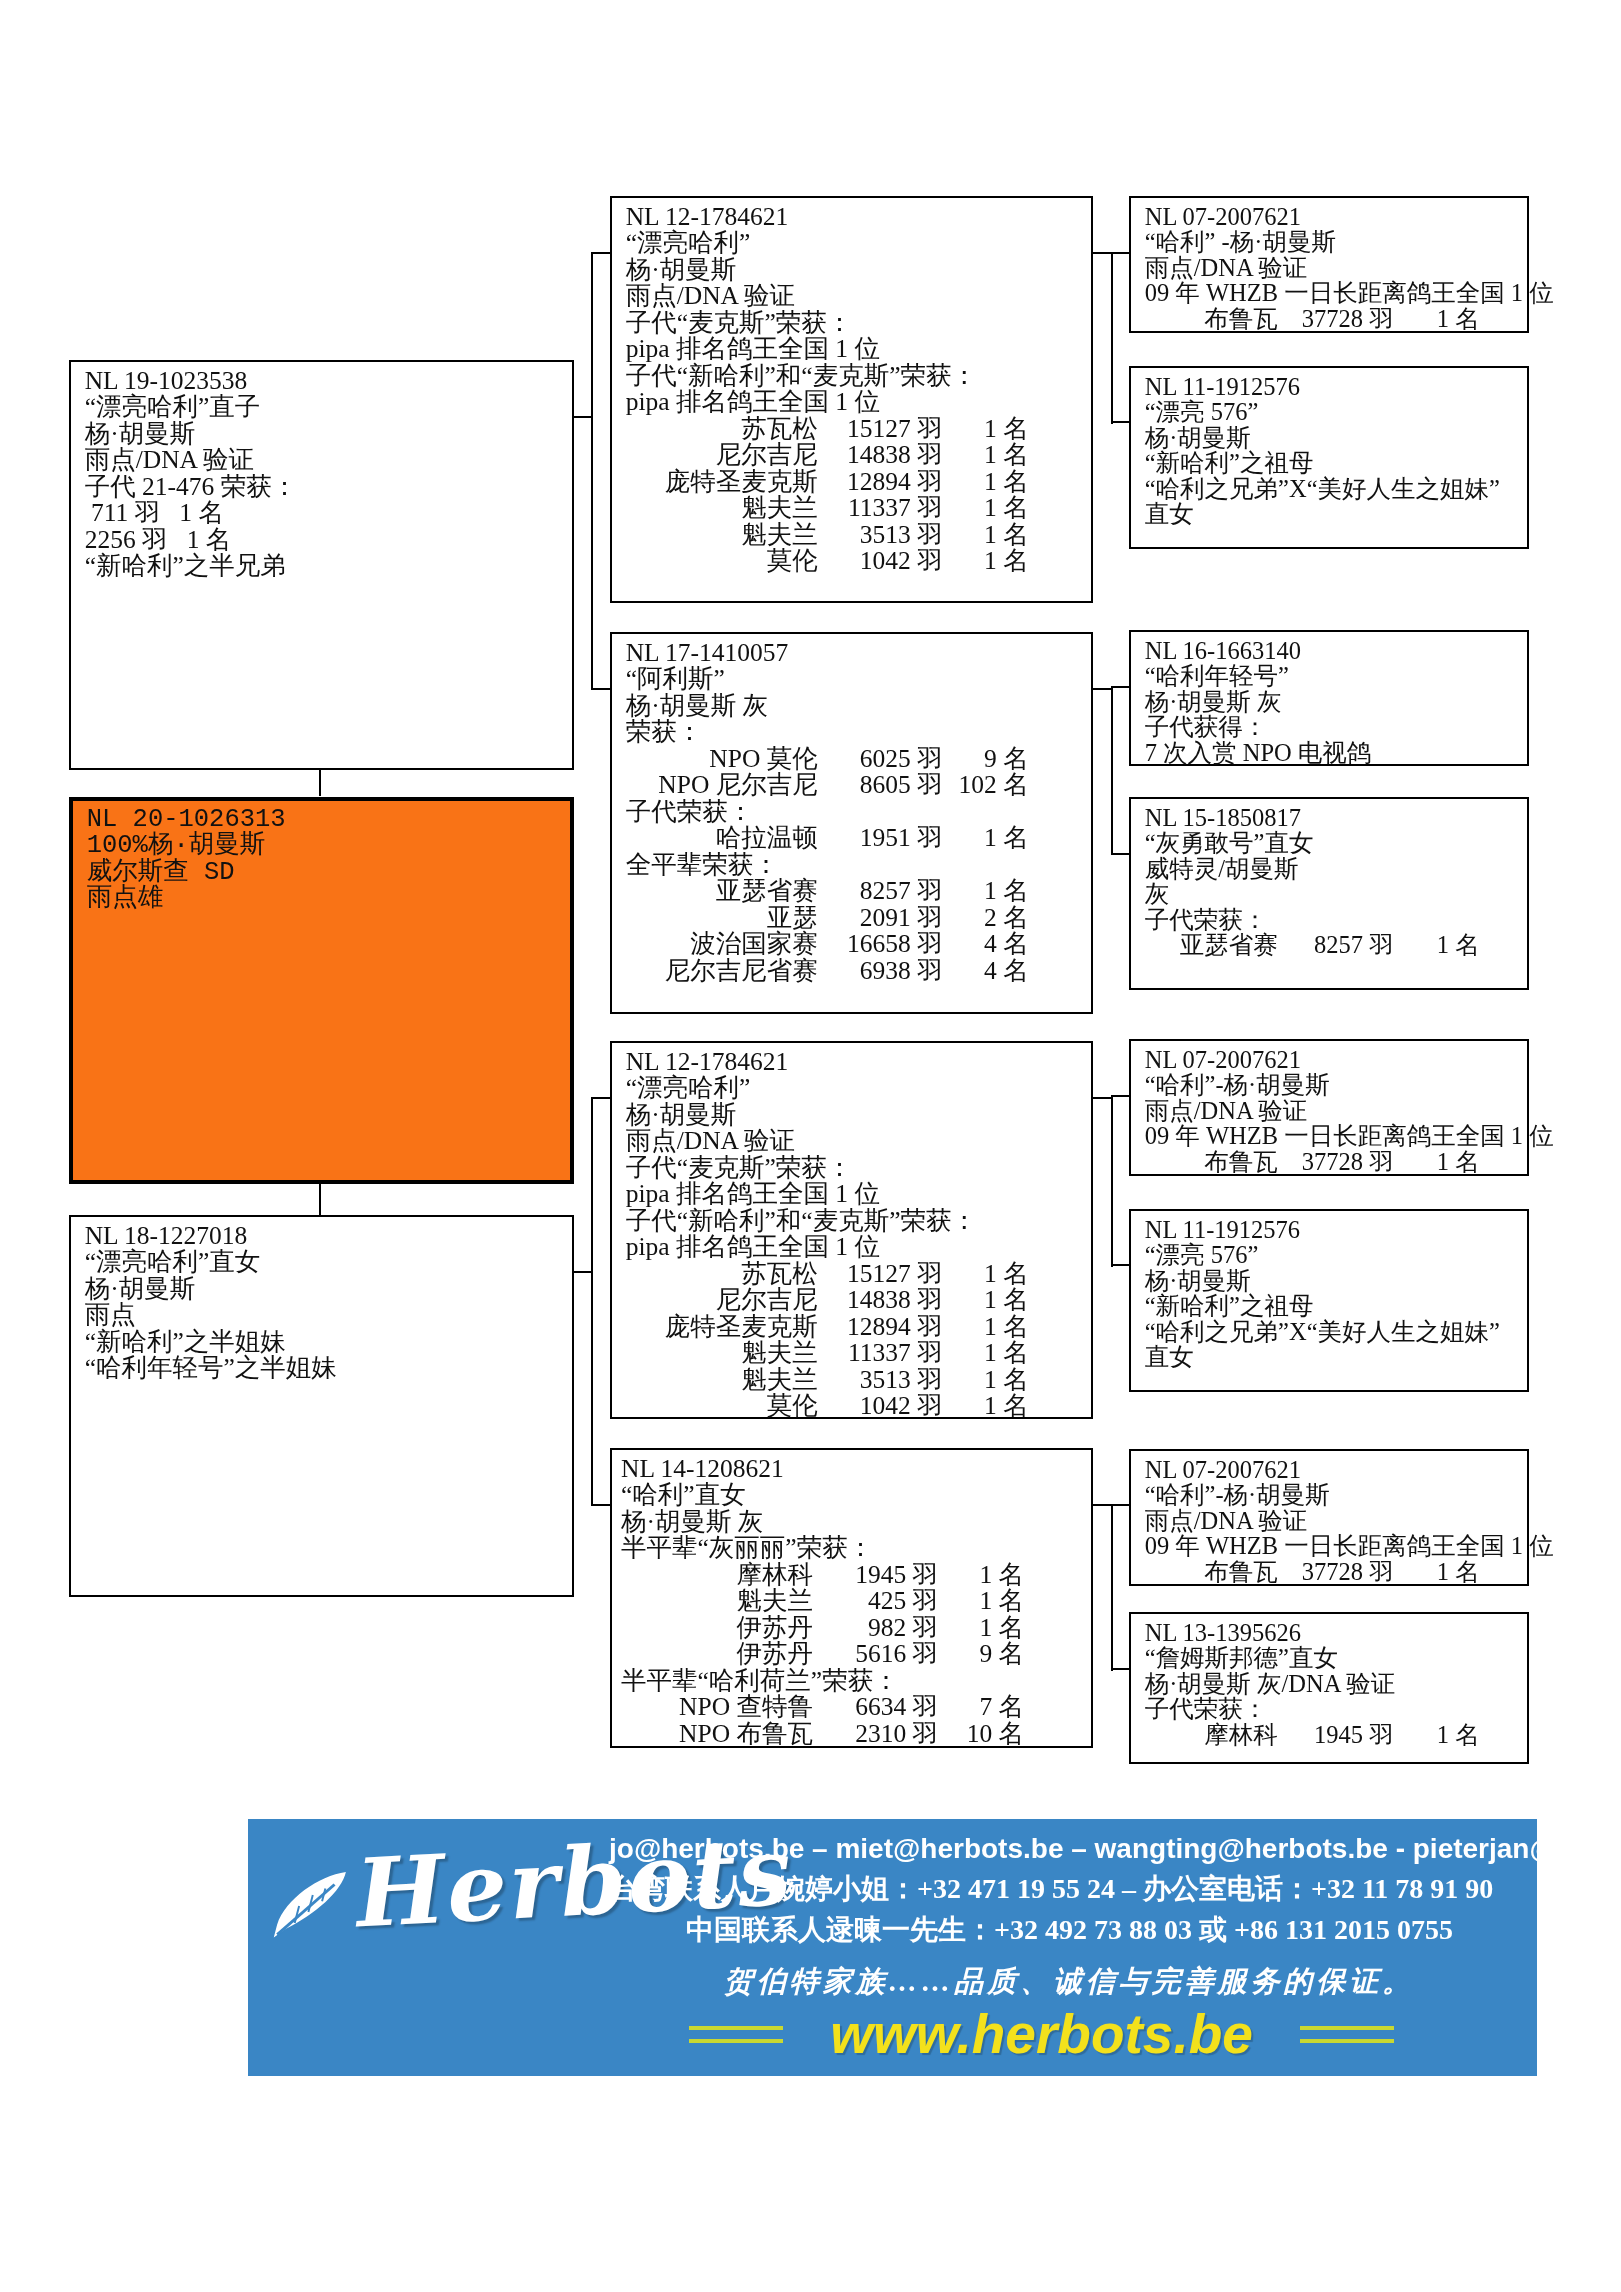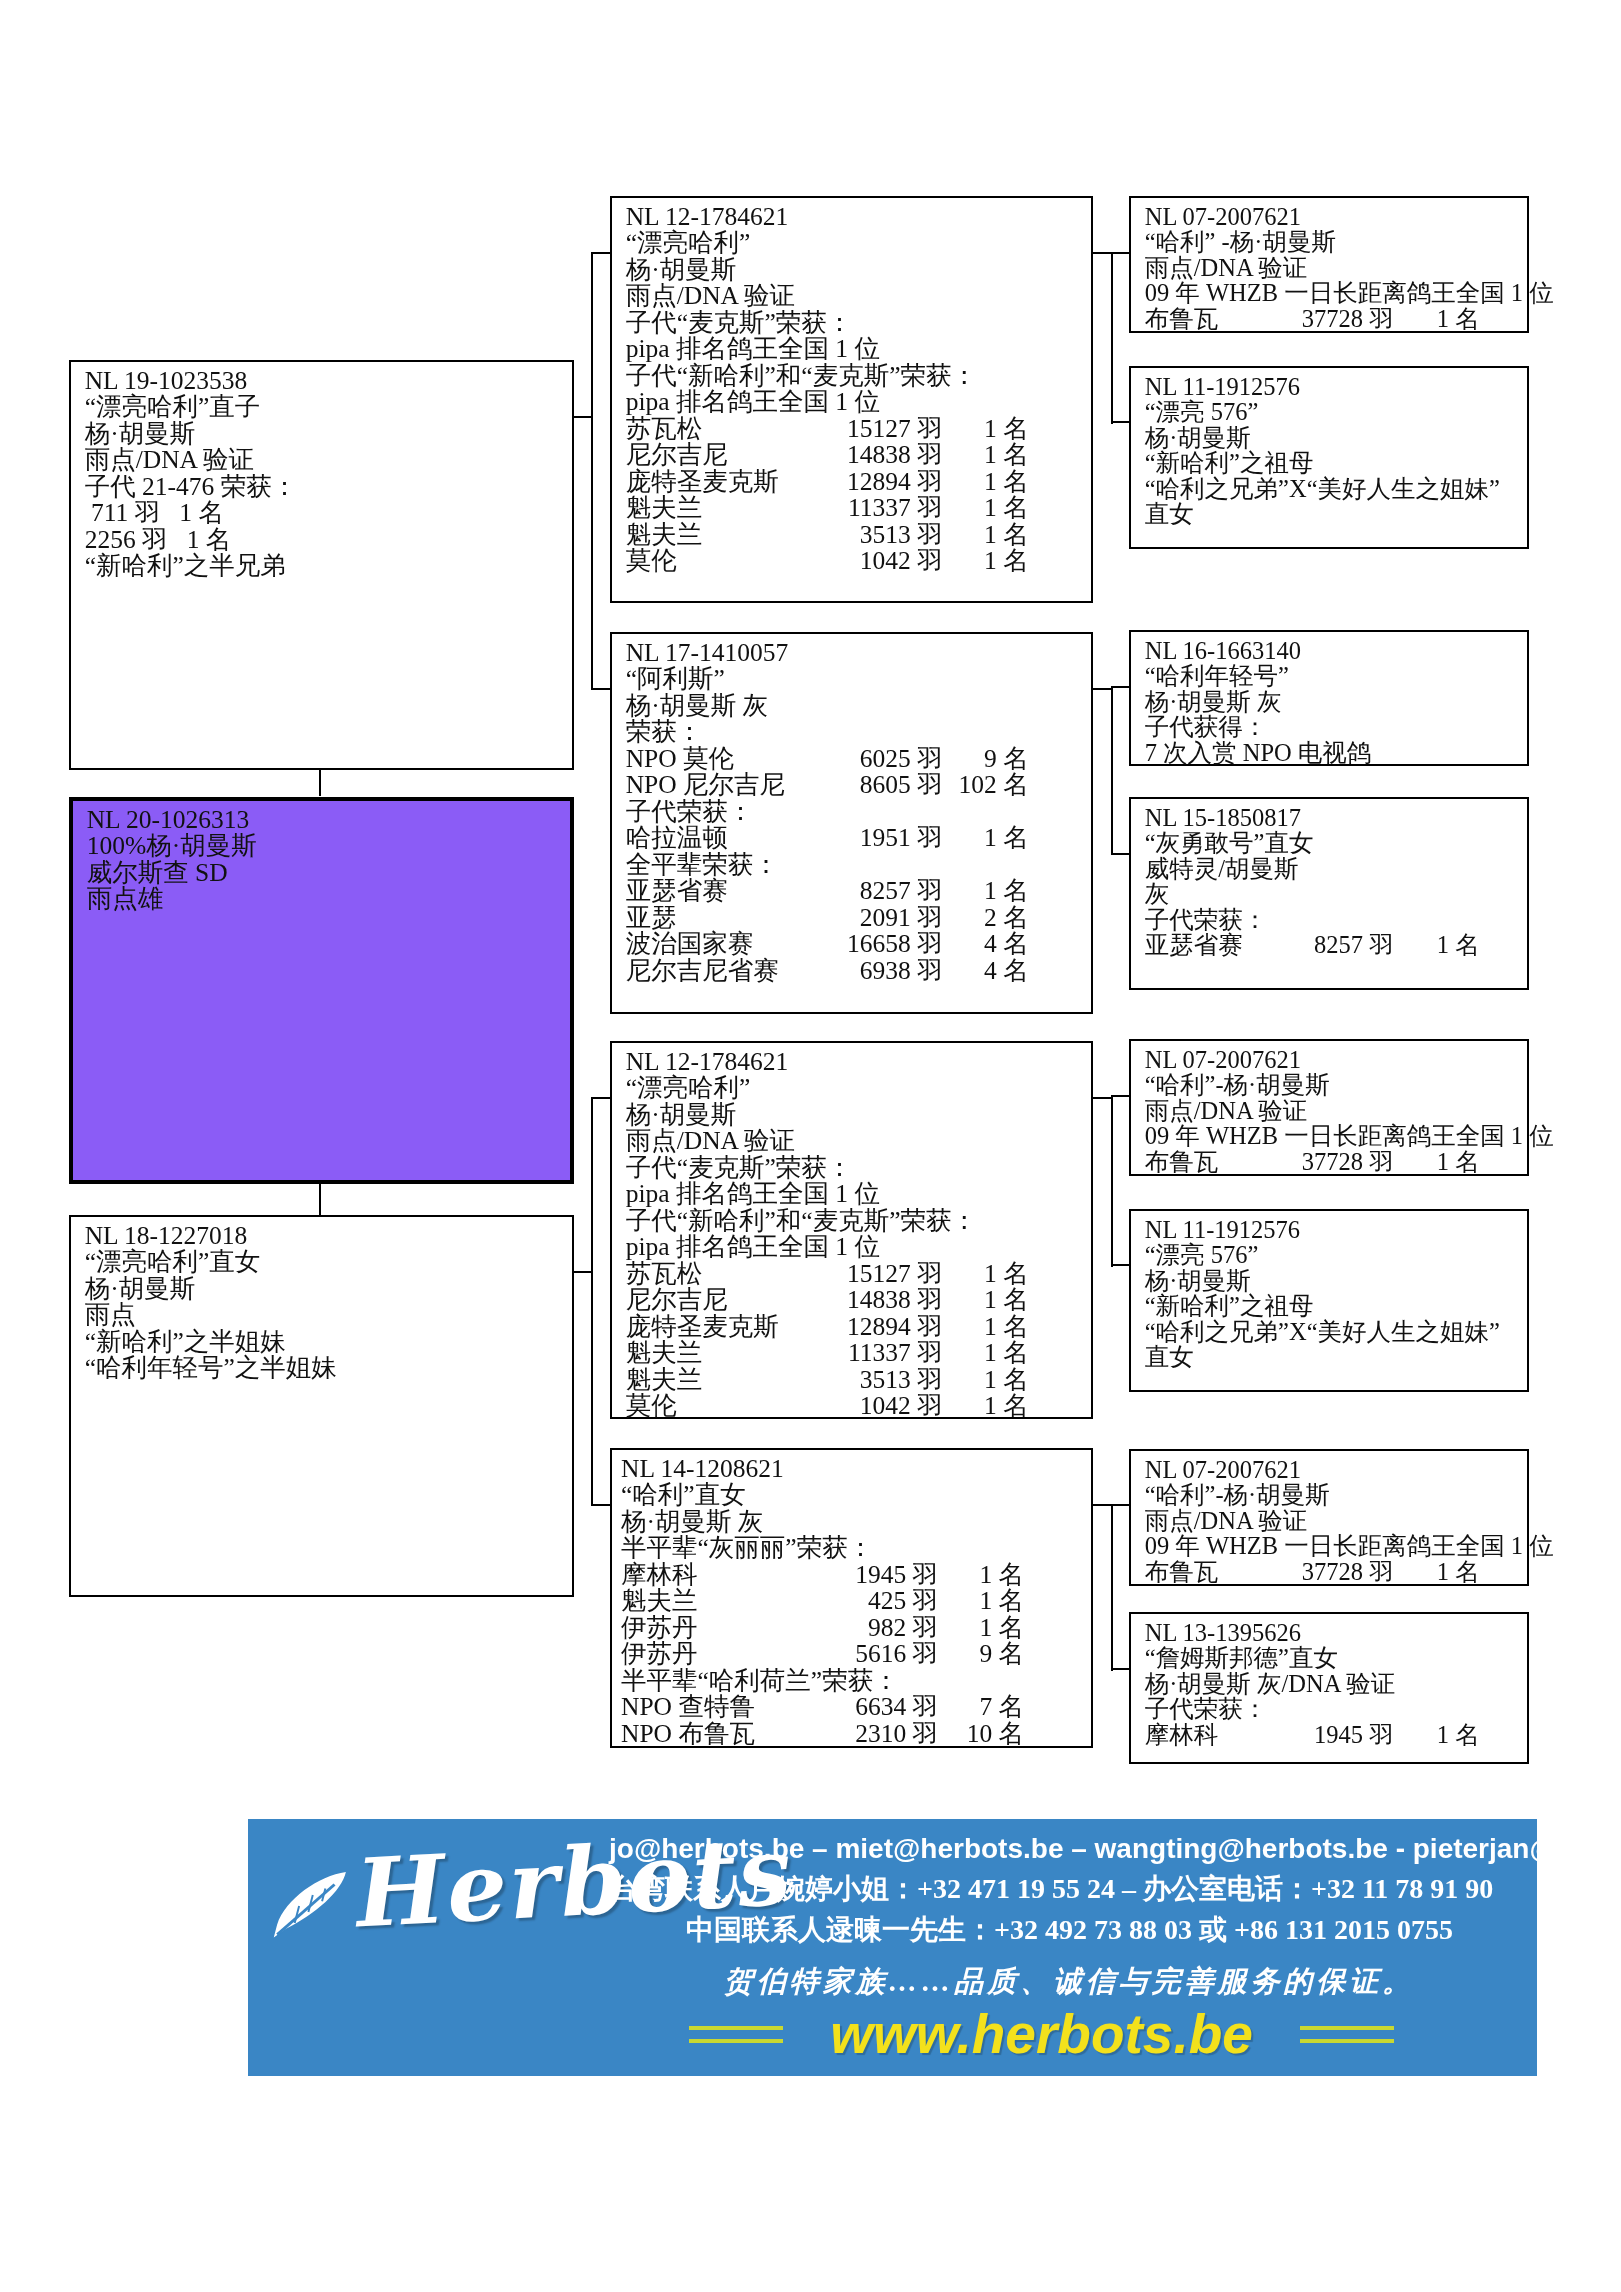--- a/index.html
+++ b/index.html
@@ -3,24 +3,24 @@
 <meta charset="utf-8">
 <style>
   html,body{margin:0;padding:0;background:#fff;}
   .page{position:relative;width:1621px;height:2293px;background:#ffffff;
         font-family:"Liberation Serif","DejaVu Serif",serif;color:#111;overflow:hidden;}
 
   
   .pbox{position:absolute;border:2px solid #000;background:#fff;box-sizing:border-box;
         padding:5.9px 5.9px 0 13.7px;font-size:25.5px;line-height:26.5px;}
   .pbox .t{white-space:pre;}
-  .pbox.subject{border-width:4.9px;background:#8b5cf6;}
+  .pbox.subject{border-width:4.9px;background:#f97316;font-family:Liberation Mono, monospace;}
   .race{display:flex;}
   .race .b,.race .r{text-align:right;white-space:pre;}
-  .race .n{white-space:pre;}
+  .race .n{white-space:pre;text-align:right;}
   .mcol .race .n{width:192px;}
   .mcol .race .b{width:125px;}
   .mcol .race .r{width:86px;}
   .rcol{font-size:24.5px;line-height:25.5px;}
   .rcol .race .n{width:133px;}
   .rcol .race .b{width:116px;}
   .rcol .race .r{width:86px;}
 
   
   .bL1{left:69px; top:360px; width:505px;height:410px;}

